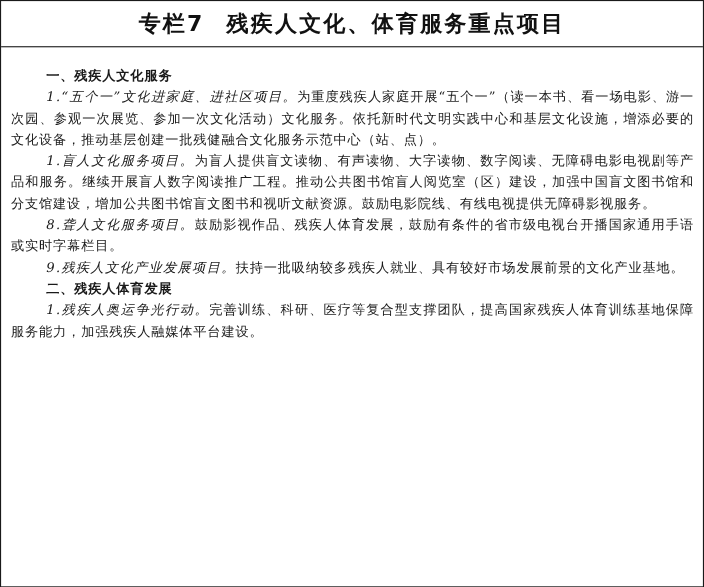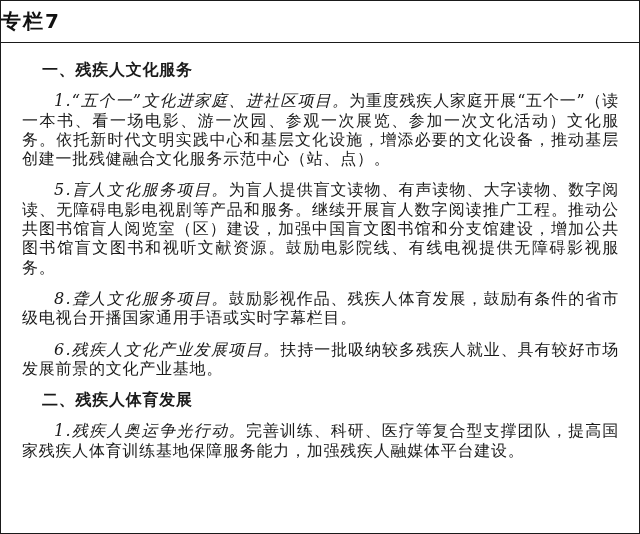--- a/index.html
+++ b/index.html
@@ -6,61 +6,62 @@
     body { width: 640px; height: 534px; overflow: hidden; }
     .frame {
       position: absolute; left: 0; top: 0;
       width: 638px; height: 532px;
       border: 1px solid #1a1a1a;
       background: #ffffff;
     }
     .title-bar {
       height: 41px;
       border-bottom: 1px solid #1a1a1a;
-      display: flex; align-items: center; justify-content: space-between;
+      display: flex; align-items: center; justify-content: center;
       font-family: "DejaVu Sans", sans-serif;
       font-size: 20px; font-weight: bold; color: #111;
       letter-spacing: 2px;
     }
     .title-bar .num { margin-right: 20px; }
     .content {
       padding: 17px 8px 0 9px;
       font-family: "DejaVu Serif", serif;
-      font-size: 16px; color: #1a1a1a;
+      font-size: 12px; color: #1a1a1a;
       line-height: 19.3px;
       letter-spacing: 0.75px;
     }
     .heading {
       font-family: "DejaVu Sans", sans-serif;
       font-weight: bold;
       text-indent: 32px;
       margin: 0; padding: 0;
     }
-    .para { text-indent: 32px; margin: 12px; padding: 0; text-align: justify; }
+    .para { text-indent: 32px; margin: 0; padding: 0; text-align: justify; }
     .para .lead { font-style: italic; letter-spacing: 1.2px; }
   </style>
 </head>
 <body>
 
 <div class="frame">
   <div class="title-bar">
     <span class="num">专栏7</span>
+    <span>残疾人文化、体育服务重点项目</span>
   </div>
 
   <div class="content">
     <p class="heading">一、残疾人文化服务</p>
 
     <p class="para"><span class="lead">1.“五个一”文化进家庭、进社区项目。</span><span>为重度残疾人家庭开展“五个一”（读一本书、看一场电影、游一次园、参观一次展览、参加一次文化活动）文化服务。依托新时代文明实践中心和基层文化设施，增添必要的文化设备，推动基层创建一批残健融合文化服务示范中心（站、点）。</span></p>
 
-    <p class="para"><span class="lead">5.盲人文化服务项目。</span><span>为盲人提供盲文读物、有声读物、大字读物、数字阅读、无障碍电影电视剧等产品和服务。继续开展盲人数字阅读推广工程。推动公共图书馆盲人阅览室（区）建设，加强中国盲文图书馆和分支馆建设，增加公共图书馆盲文图书和视听文献资源。鼓励电影院线、有线电视提供无障碍影视服务。</span></p>
+    <p class="para"><span class="lead">1.盲人文化服务项目。</span><span>为盲人提供盲文读物、有声读物、大字读物、数字阅读、无障碍电影电视剧等产品和服务。继续开展盲人数字阅读推广工程。推动公共图书馆盲人阅览室（区）建设，加强中国盲文图书馆和分支馆建设，增加公共图书馆盲文图书和视听文献资源。鼓励电影院线、有线电视提供无障碍影视服务。</span></p>
 
     <p class="para"><span class="lead">8.聋人文化服务项目。</span><span>鼓励影视作品、残疾人体育发展，鼓励有条件的省市级电视台开播国家通用手语或实时字幕栏目。</span></p>
 
 
 
-    <p class="para"><span class="lead">6.残疾人文化产业发展项目。</span><span>扶持一批吸纳较多残疾人就业、具有较好市场发展前景的文化产业基地。</span></p>
+    <p class="para"><span class="lead">9.残疾人文化产业发展项目。</span><span>扶持一批吸纳较多残疾人就业、具有较好市场发展前景的文化产业基地。</span></p>
 
     <p class="heading">二、残疾人体育发展</p>
 
     <p class="para"><span class="lead">1.残疾人奥运争光行动。</span><span>完善训练、科研、医疗等复合型支撑团队，提高国家残疾人体育训练基地保障服务能力，加强残疾人融媒体平台建设。</span></p>
 
   </div>
 </div>
 
 </body></html>

